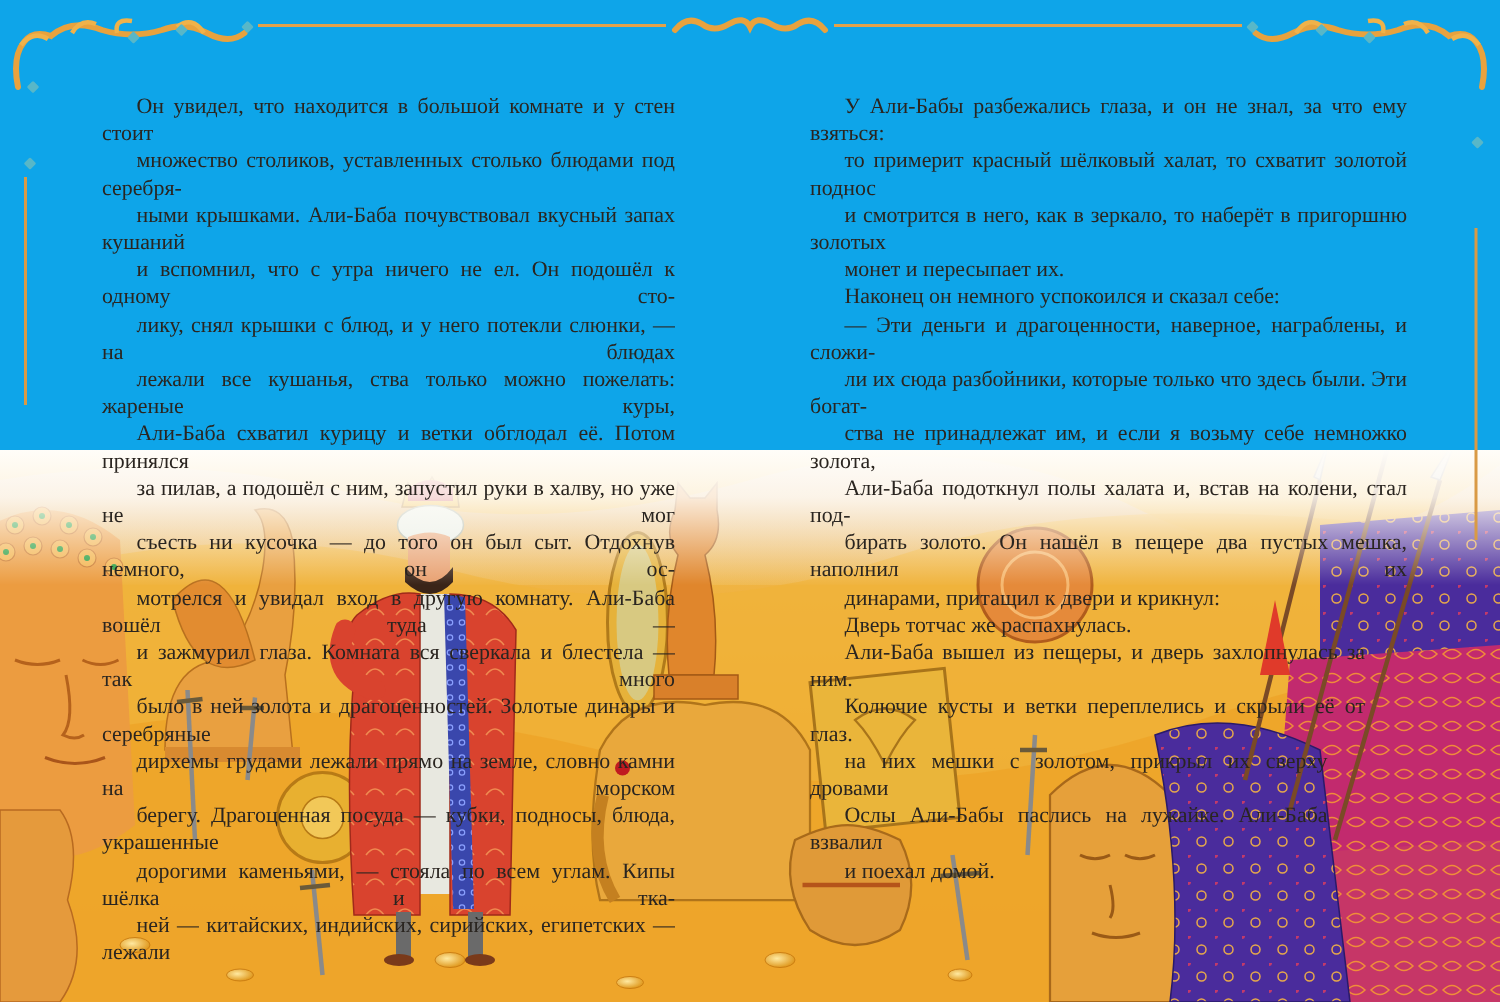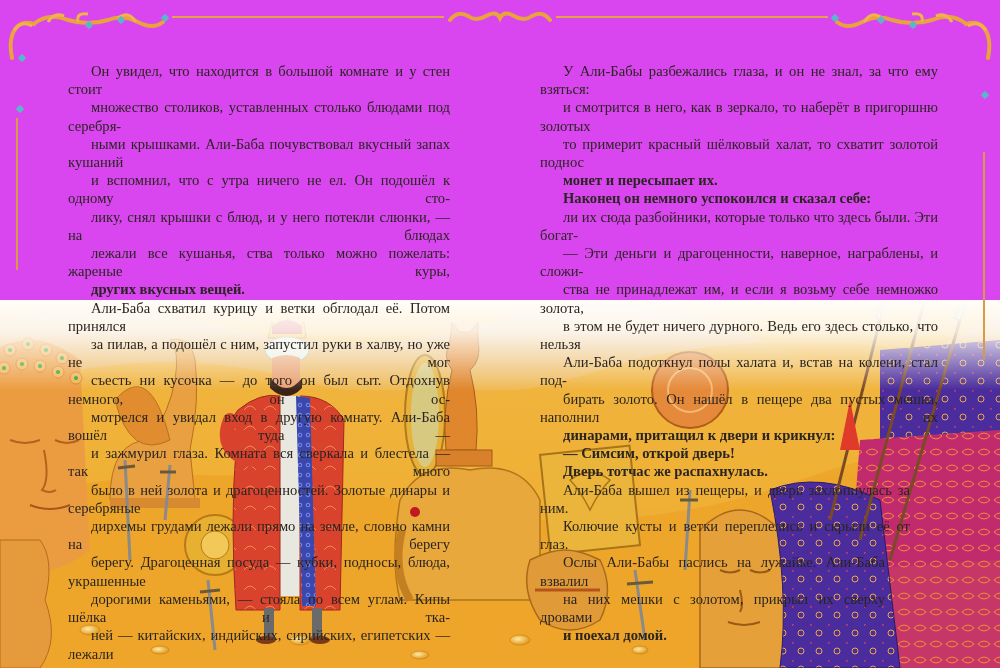--- a/index.html
+++ b/index.html
@@ -1,39 +1,39 @@
 <!DOCTYPE html>
 <html><head>
   <meta charset="utf-8">
   <style>
     * { box-sizing: border-box; margin: 0; padding: 0; }
     html, body { width: 1000px; height: 668px; overflow: hidden; background: #ffffff; }
     body { position: relative; font-family: "DejaVu Serif", "Liberation Serif", serif; }
 
-    .spread { position: absolute; left: 0; top: 0; width: 1000px; height: 668px; overflow: hidden; background: #d946ef; }
+    .spread { position: absolute; left: 0; top: 0; width: 1000px; height: 668px; overflow: hidden; background: #0ea5e9; }
 
     
     .frame-line-top { position: absolute; top: 16px; height: 2px; background: #e3a24a; }
     .frame-line-side { position: absolute; width: 2px; background: #d99a45; }
     .corner { position: absolute; }
     .gem { position: absolute; width: 6px; height: 6px; background: #58b7c8; transform: rotate(45deg); border-radius: 1px; }
 
     
     .illustration { position: absolute; left: 0; top: 300px; width: 1000px; height: 368px; }
     .fade-top { position: absolute; left: 0; top: 300px; width: 1000px; height: 90px;
       background: linear-gradient(to bottom, rgba(255,253,249,1) 0%, rgba(255,253,249,0.85) 35%, rgba(255,253,249,0) 100%); }
 
     
     .page-text { position: absolute; font-family: "Liberation Serif", "DejaVu Serif", serif;
       font-size: 14.6px; line-height: 18.2px; color: #2a2520; text-align: justify; }
     .page-left { left: 68px; top: 62px; width: 382px; }
     .page-right { left: 540px; top: 62px; width: 398px; }
     .page-text p { text-indent: 23px; }
     .page-text .line { display: block; text-align: justify; text-align-last: justify; }
-    .page-text .line.last { text-align-last: left; font-weight: bold; }
+    .page-text .line.last { text-align-last: left; }
     .page-text .line.indent { text-indent: 23px; }
   </style>
 </head>
 <body>
 
 <div class="spread">
 
   <svg class="illustration" viewBox="0 0 1000 368" preserveAspectRatio="none" xmlns="http://www.w3.org/2000/svg">
     <defs>
       <linearGradient id="gGold" x1="0" y1="0" x2="0" y2="1">
@@ -245,66 +245,61 @@
   <div class="frame-line-side" style="left:983px;top:152px;height:208px"></div>
 
   <div class="page-text page-left">
     <p>
       <span class="line indent">Он увидел, что находится в большой комнате и у стен стоит</span>
       <span class="line">множество столиков, уставленных столько блюдами под серебря-</span>
       <span class="line">ными крышками. Али-Баба почувствовал вкусный запах кушаний</span>
       <span class="line">и вспомнил, что с утра ничего не ел. Он подошёл к одному сто-</span>
       <span class="line">лику, снял крышки с блюд, и у него потекли слюнки, — на блюдах</span>
       <span class="line">лежали все кушанья, ства только можно пожелать: жареные куры,</span>
-      <span class="line last">других вкусных вещей.</span>
     </p>
     <p>
       <span class="line indent">Али-Баба схватил курицу и ветки обглодал её. Потом принялся</span>
       <span class="line">за пилав, а подошёл с ним, запустил руки в халву, но уже не мог</span>
       <span class="line">съесть ни кусочка — до того он был сыт. Отдохнув немного, он ос-</span>
       <span class="line">мотрелся и увидал вход в другую комнату. Али-Баба вошёл туда —</span>
       <span class="line">и зажмурил глаза. Комната вся сверкала и блестела — так много</span>
       <span class="line">было в ней золота и драгоценностей. Золотые динары и серебряные</span>
-      <span class="line">дирхемы грудами лежали прямо на земле, словно камни на берегу</span>
+      <span class="line">дирхемы грудами лежали прямо на земле, словно камни на морском</span>
       <span class="line">берегу. Драгоценная посуда — кубки, подносы, блюда, украшенные</span>
       <span class="line">дорогими каменьями, — стояла по всем углам. Кипы шёлка и тка-</span>
       <span class="line">ней — китайских, индийских, сирийских, египетских — лежали</span>
 
     </p>
   </div>
 
   <div class="page-text page-right">
     <p>
       <span class="line indent">У Али-Бабы разбежались глаза, и он не знал, за что ему взяться:</span>
+      <span class="line">то примерит красный шёлковый халат, то схватит золотой поднос</span>
       <span class="line">и смотрится в него, как в зеркало, то наберёт в пригоршню золотых</span>
-      <span class="line">то примерит красный шёлковый халат, то схватит золотой поднос</span>
       <span class="line last">монет и пересыпает их.</span>
     </p>
     <p>
       <span class="line indent last">Наконец он немного успокоился и сказал себе:</span>
     </p>
     <p>
+      <span class="line indent">— Эти деньги и драгоценности, наверное, награблены, и сложи-</span>
       <span class="line">ли их сюда разбойники, которые только что здесь были. Эти богат-</span>
-      <span class="line indent">— Эти деньги и драгоценности, наверное, награблены, и сложи-</span>
       <span class="line">ства не принадлежат им, и если я возьму себе немножко золота,</span>
-      <span class="line">в этом не будет ничего дурного. Ведь его здесь столько, что нельзя</span>
     </p>
     <p>
       <span class="line indent">Али-Баба подоткнул полы халата и, встав на колени, стал под-</span>
       <span class="line">бирать золото. Он нашёл в пещере два пустых мешка, наполнил их</span>
       <span class="line last">динарами, притащил к двери и крикнул:</span>
     </p>
     <p>
-      <span class="line indent last">— Симсим, открой дверь!</span>
-    </p>
-    <p>
       <span class="line indent last">Дверь тотчас же распахнулась.</span>
     </p>
     <p style="width:370px">
       <span class="line indent">Али-Баба вышел из пещеры, и дверь захлопнулась за ним.</span>
       <span class="line">Колючие кусты и ветки переплелись и скрыли её от глаз.</span>
+      <span class="line" style="width:345px">на них мешки с золотом, прикрыл их сверху дровами</span>
       <span class="line" style="width:345px">Ослы Али-Бабы паслись на лужайке. Али-Баба взвалил</span>
-      <span class="line" style="width:345px">на них мешки с золотом, прикрыл их сверху дровами</span>
       <span class="line last">и поехал домой.</span>
     </p>
   </div>
 
 </div>
 
 </body></html>

